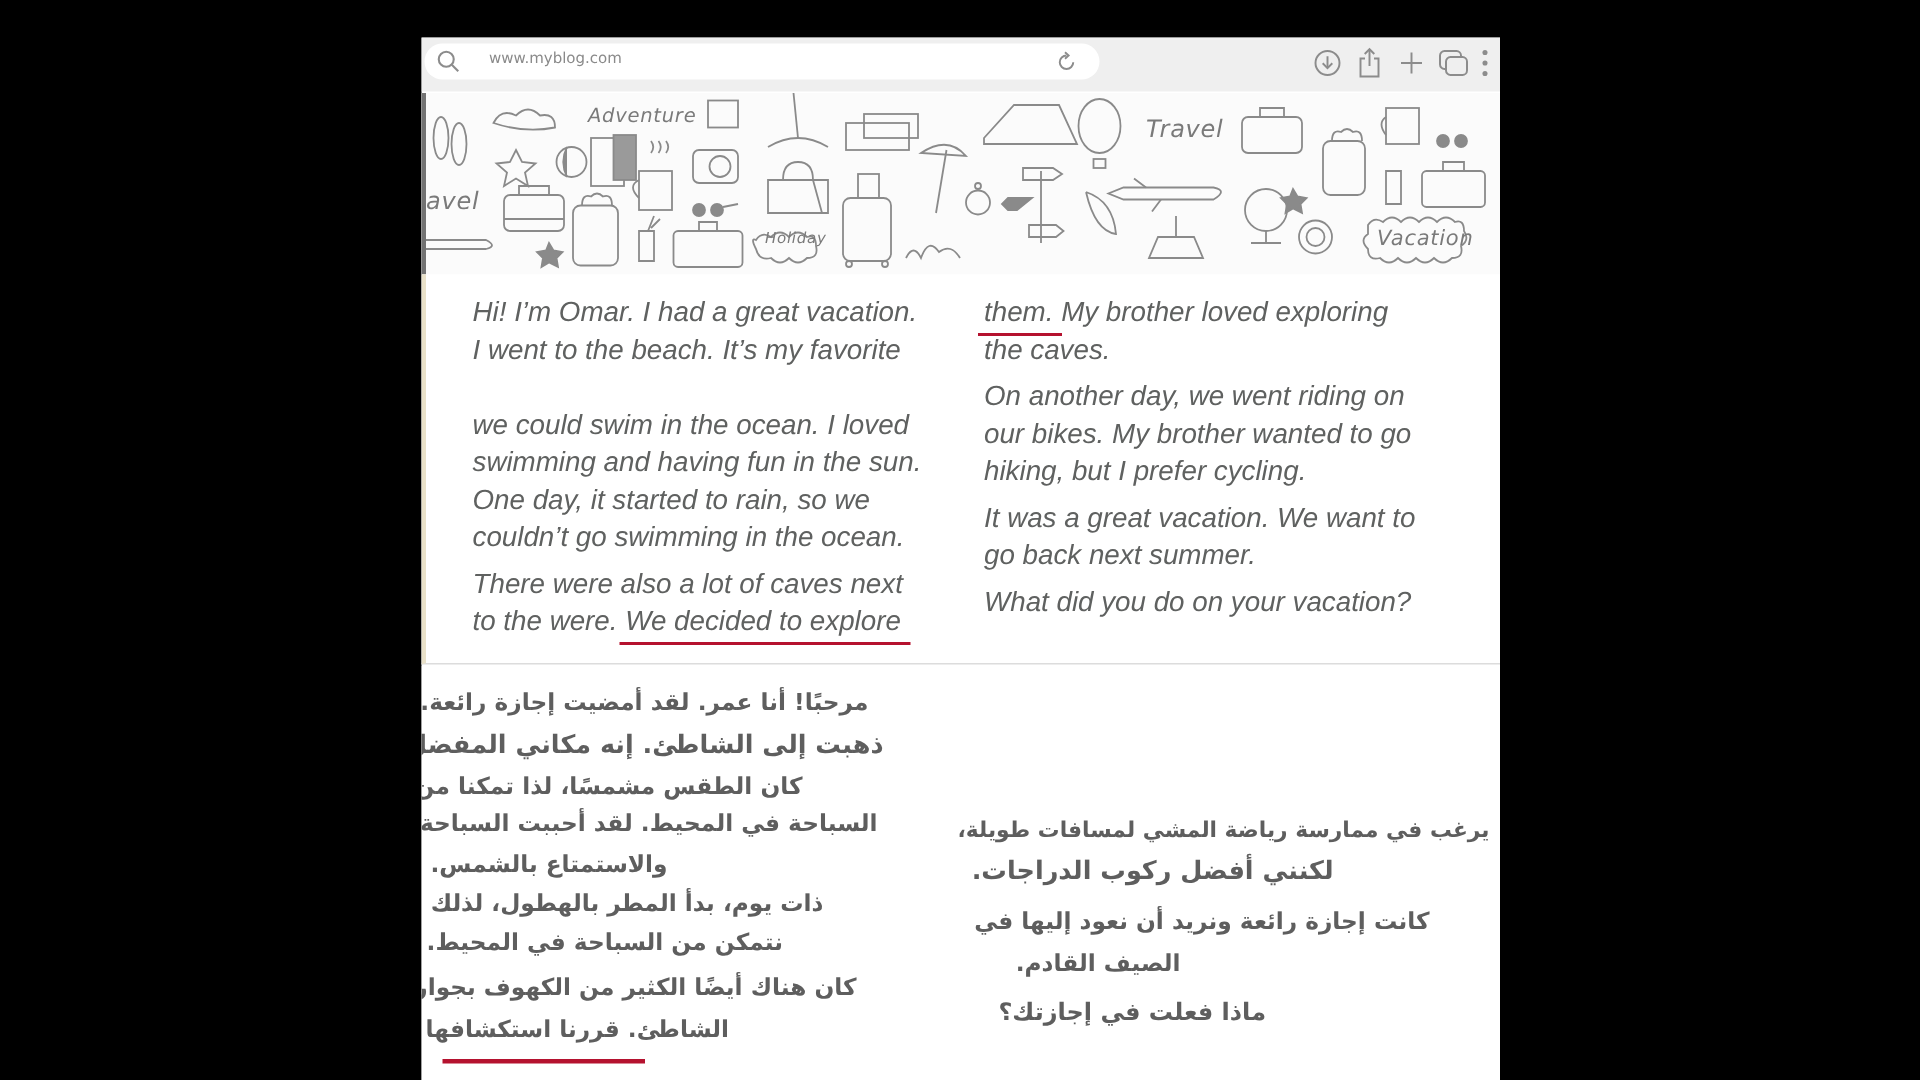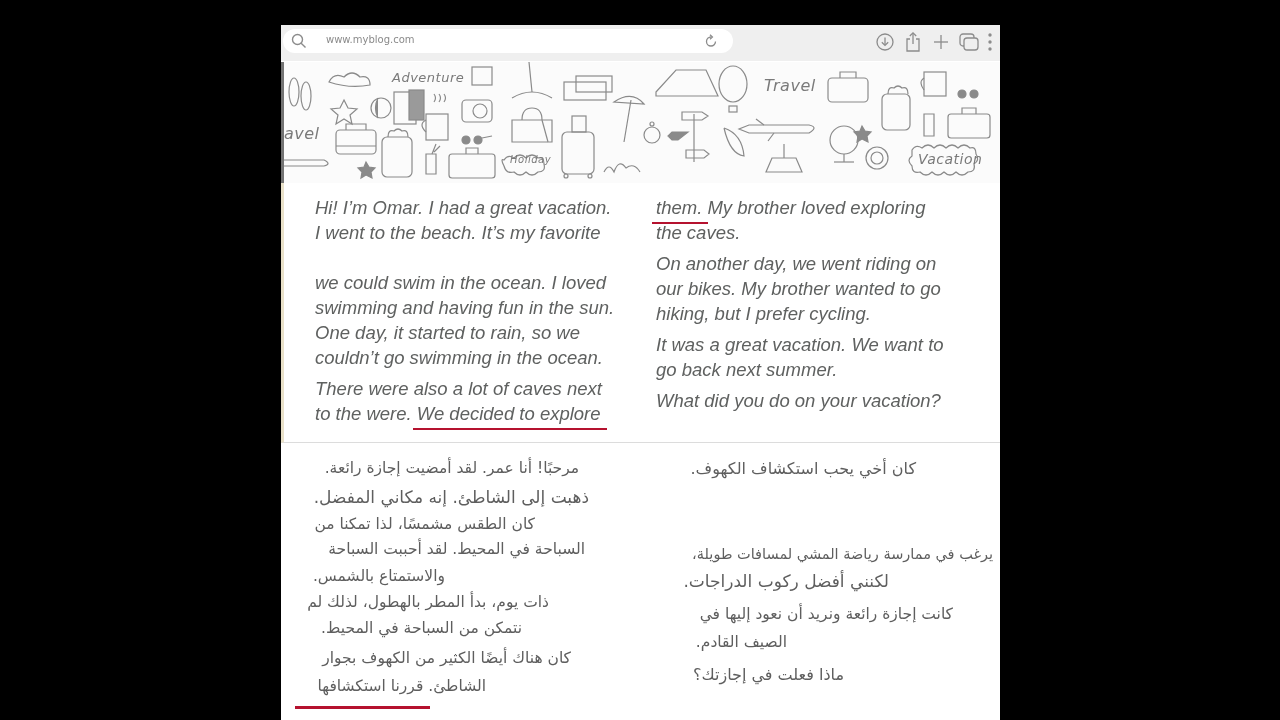--- a/index.html
+++ b/index.html
@@ -57,21 +57,21 @@
     content: ""; position: absolute; left: -4px; right: -6px; bottom: -6px;
     height: 2.5px; background: #b5122f;
   }
 
   
   .arabic {
     position: absolute; left: 0; top: 419px; width: 719px; height: 276px;
     background: #ffffff;
   }
   .ar-col { position: absolute; direction: rtl; text-align: right; color: #5e5e5e;
-    font-family: "DejaVu Sans", sans-serif; font-size: 16px; }
+    font-family: "DejaVu Sans", sans-serif; font-size: 16px; font-weight: bold; }
   .ar-line { position: absolute; white-space: nowrap; }
   .ar-underline { position: absolute; height: 2.5px; background: #b5122f; }
 </style>
 </head>
 <body>
 
 <div class="page">
 
   <div class="browser-bar">
     <div class="url-field">
@@ -296,21 +296,20 @@
       <span class="ar-line" style="right:86px; top:71px; font-size:15.5px;">كان الطقس مشمسًا، لذا تمكنا من</span>
       <span class="ar-line" style="right:36px; top:96px; font-size:15.5px;">السباحة في المحيط. لقد أحببت السباحة</span>
       <span class="ar-line" style="right:176px; top:123px; font-size:15.5px;">والاستمتاع بالشمس.</span>
       <span class="ar-line" style="right:72px; top:149px; font-size:15.5px;">ذات يوم، بدأ المطر بالهطول، لذلك لم</span>
       <span class="ar-line" style="right:99px; top:175px; font-size:15.5px;">نتمكن من السباحة في المحيط.</span>
       <span class="ar-line" style="right:50px; top:205px; font-size:15.5px;">كان هناك أيضًا الكثير من الكهوف بجوار</span>
       <span class="ar-line" style="right:135px; top:233px; font-size:15.5px;">الشاطئ. قررنا استكشافها</span>
       <span class="ar-underline" style="left:14px; width:135px; top:262px;"></span>
     </div>
     <div class="ar-col" style="left:380px; top:0; width:339px; height:276px;">
-      <span class="ar-line" style="right:84px; top:15px; font-size:16px;">كان أخي يحب استكشاف الكهوف.</span>
       <span class="ar-line" style="right:7px; top:102px; font-size:14.5px;">يرغب في ممارسة رياضة المشي لمسافات طويلة،</span>
       <span class="ar-line" style="right:111px; top:127px; font-size:17px;">لكنني أفضل ركوب الدراجات.</span>
       <span class="ar-line" style="right:47px; top:161px; font-size:15.5px;">كانت إجازة رائعة ونريد أن نعود إليها في</span>
       <span class="ar-line" style="right:213px; top:189px; font-size:15.5px;">الصيف القادم.</span>
       <span class="ar-line" style="right:156px; top:221px; font-size:16px;">ماذا فعلت في إجازتك؟</span>
     </div>
   </div>
 
 </div>
 

